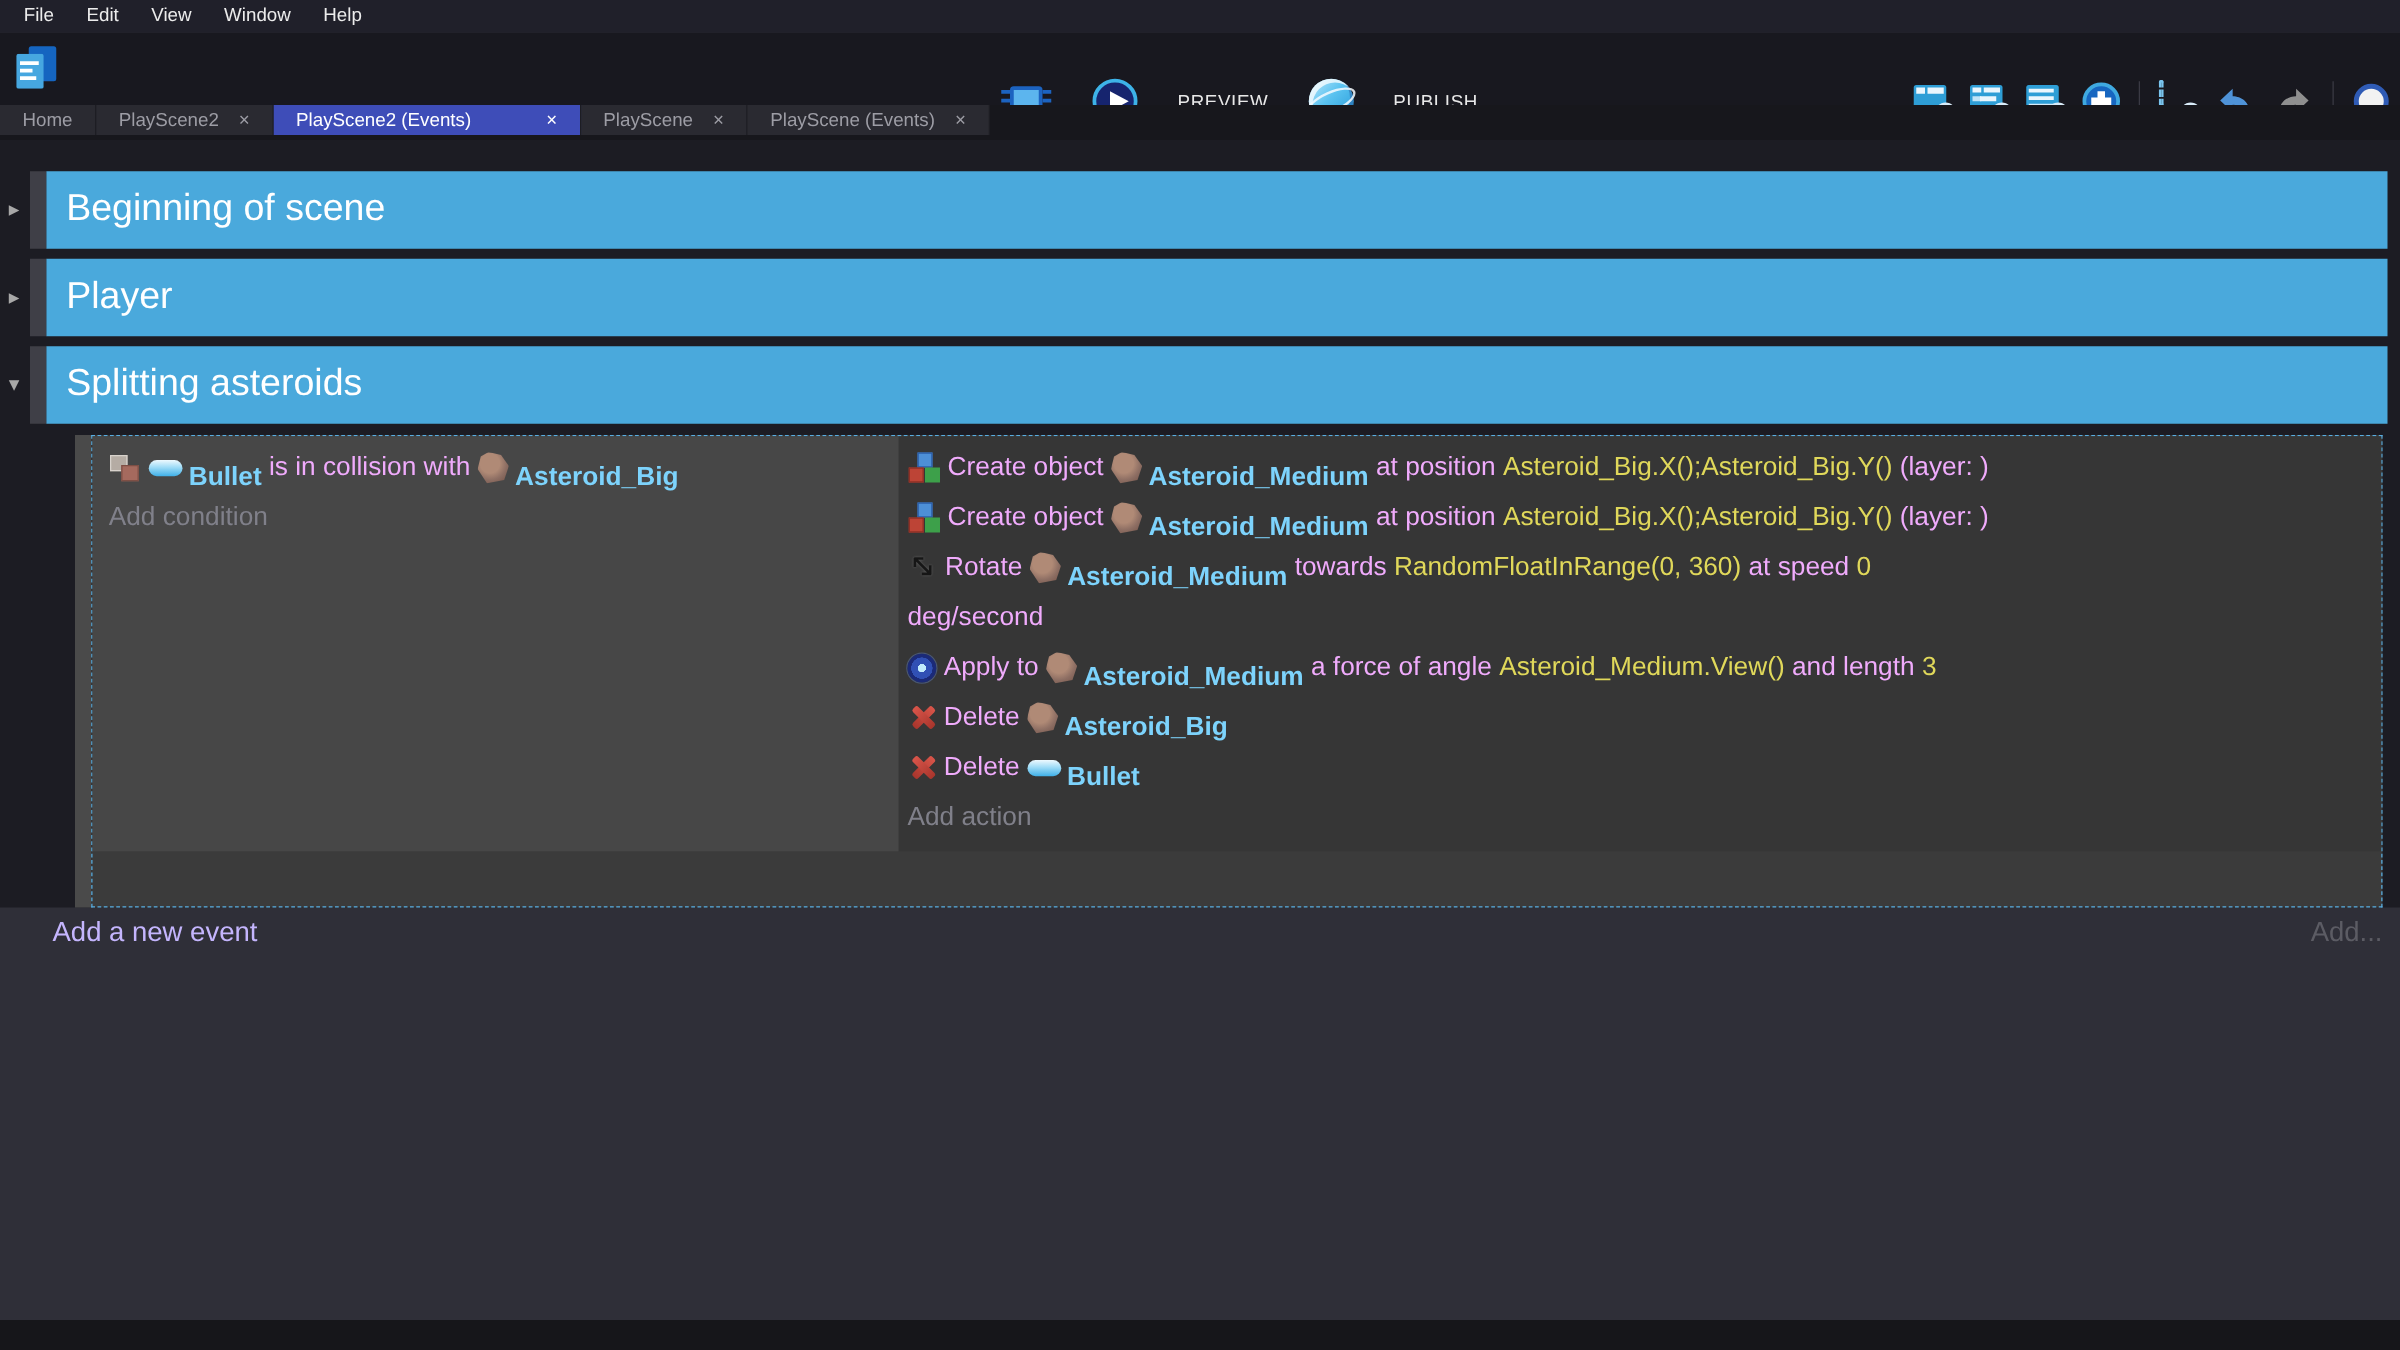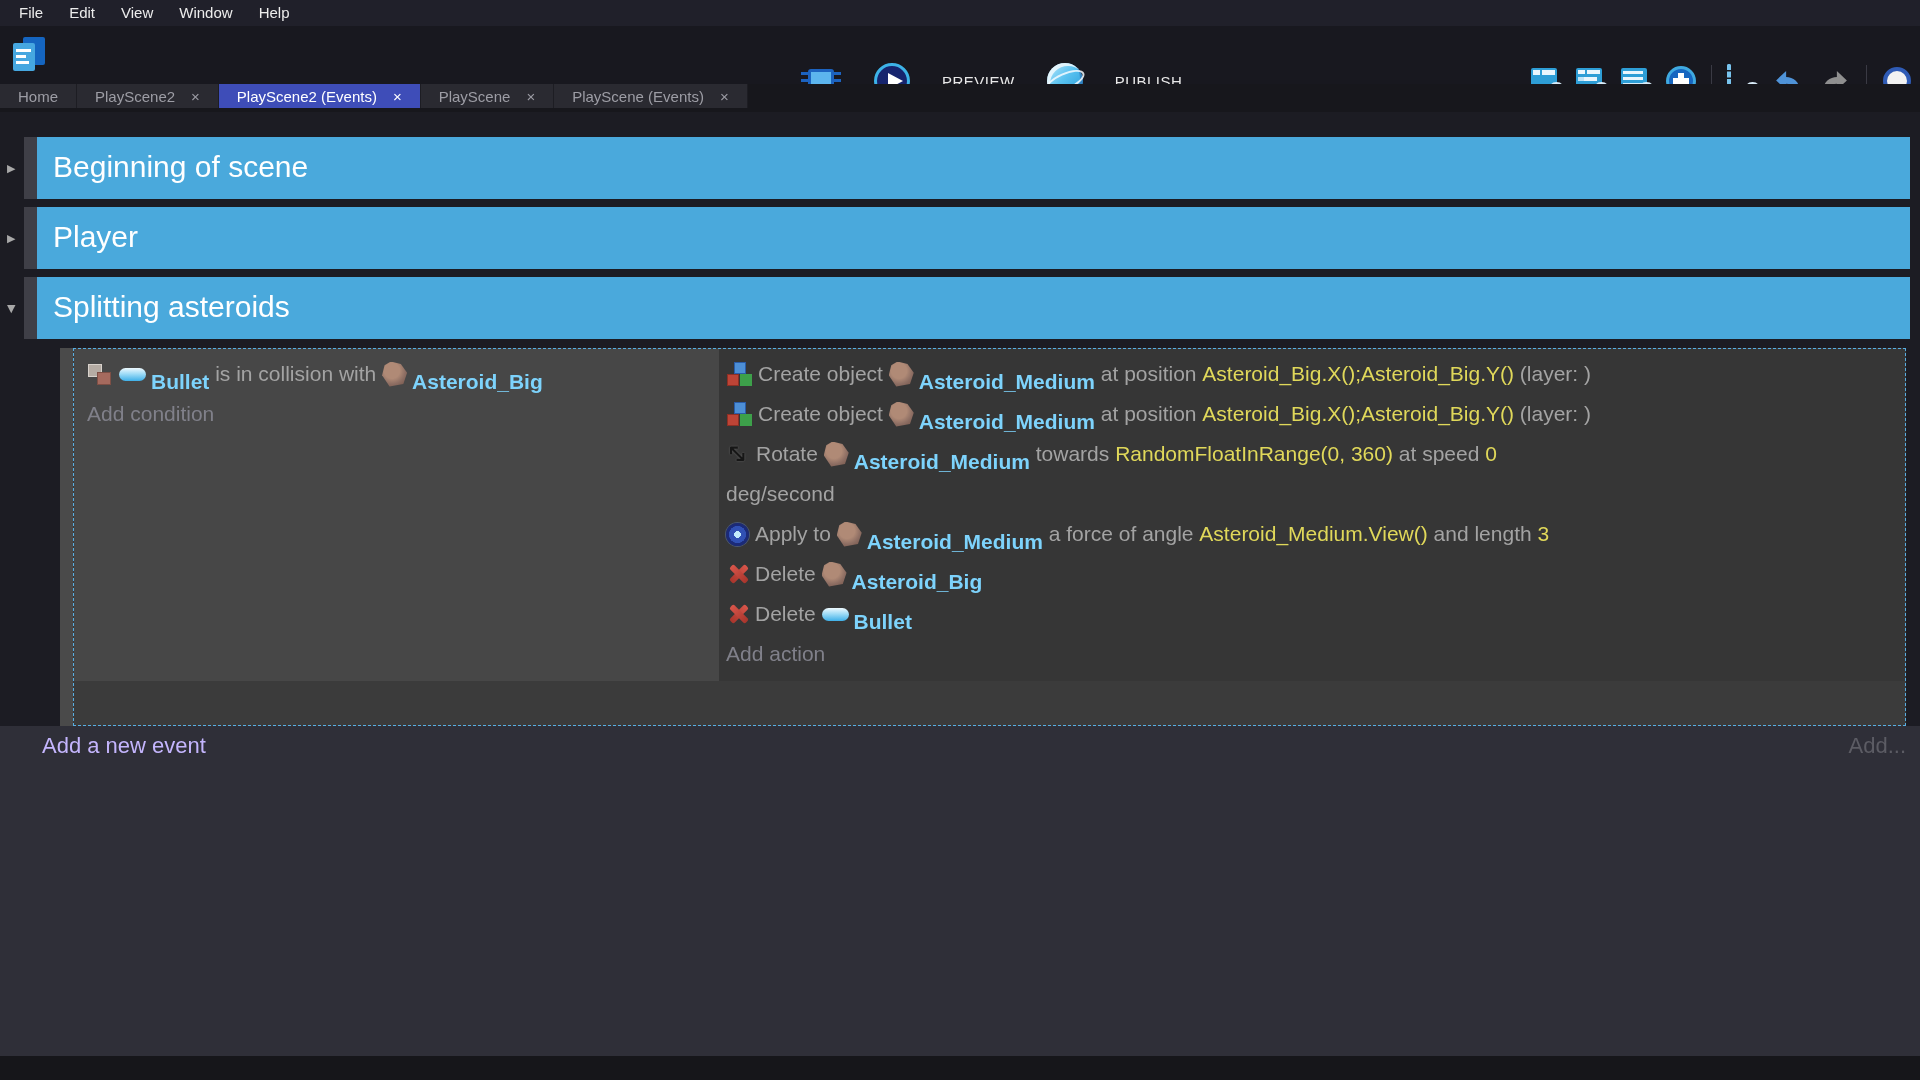--- a/index.html
+++ b/index.html
@@ -59,21 +59,21 @@
   .icon-search::before { content:""; position:absolute; left:1px; top:1px; width:20px; height:20px; border-radius:50%;
                          background:#f2f2f2; border:4px solid #2f5bb5; }
   .icon-search::after { content:""; position:absolute; right:2px; bottom:0px; width:6px; height:12px; background:#2f5bb5;
                         border-radius:2px; transform:rotate(-45deg); }
 
   
   .tabbar { position:absolute; left:0; top:84px; width:100%; height:28px; background:#17171c; display:flex; }
   .tab { height:24px; display:flex; align-items:center; background:#2a2a31; padding:0 18px;
          border-right:1px solid #1d1d23; color:#9d9da5; font-size:15px; cursor:default; }
   .tab .close { margin-left:16px; font-size:15px; color:#9d9da5; }
-  .tab.active { background:#3e4db8; color:#ffffff; }
+  .tab.active { background:#3e4db8; color:#ffffff;gap:44px; }
   .tab.active .close { color:#ffffff; }
 
   
   .events { position:absolute; left:0; top:112px; width:100%; height:968px; background:#2f2f38; }
   .events-dark { position:absolute; left:0; top:0; width:100%; height:614px; background:#1c1c23; }
   .groups { position:absolute; left:0; top:25px; right:0; }
   .grp-row { position:relative; height:62px; margin-bottom:8px; }
   .grp-arrow { position:absolute; left:7px; top:50%; transform:translateY(-50%); color:#a8a8a8; font-size:11px;
                font-family:"DejaVu Sans",sans-serif; }
   .grp-gutter { position:absolute; left:24px; top:0; width:13px; height:100%; background:#3f3f47; }
@@ -81,21 +81,21 @@
   .grp-title { color:#ffffff; font-size:30px; line-height:60px; padding-left:16px; font-weight:400; }
 
   .repeat-wrap { position:absolute; left:60px; right:14px; top:236px; height:378px; }
   .repeat-gutter { position:absolute; left:0; top:0; width:13px; height:100%; background:#4a4a4a; }
   .sel-border { position:absolute; left:13px; right:0; top:0; bottom:0; border:1px dashed #58aee2; background:#3b3b3b; }
   .repeat-header { height:44px; background:#3b3b3b; color:#cccccc; font-size:21px; padding:9px 0 0 6px; }
   .cols { display:flex; height:332px; }
   .cond-col { width:645px; background:#474747; padding:5px 0 0 13px; }
   .act-col  { flex:1; background:#363636; padding:5px 0 0 7px; }
   .line { height:40px; display:flex; align-items:center; white-space:pre; font-size:21px; }
-  .t-plain { color:#a3a3a3; }
+  .t-plain { color:#f0abfc; }
   .t-obj   { color:#7dd3fc; font-weight:bold;margin-top:16px; }
   .t-expr  { color:#e0d85a; }
   .add-slot { color:#80808a; font-size:21px; height:40px; display:flex; align-items:center; }
 
   .footer-row { position:absolute; left:42px; right:14px; top:621px; display:flex; justify-content:space-between; font-size:22px; }
   .add-event-label { color:#c4b5fd; }
   .add-dots-label  { color:#5c5c64; }
   .bottom-strip { position:absolute; left:0; bottom:0; width:100%; height:24px; background:#16161a; }
 
   

